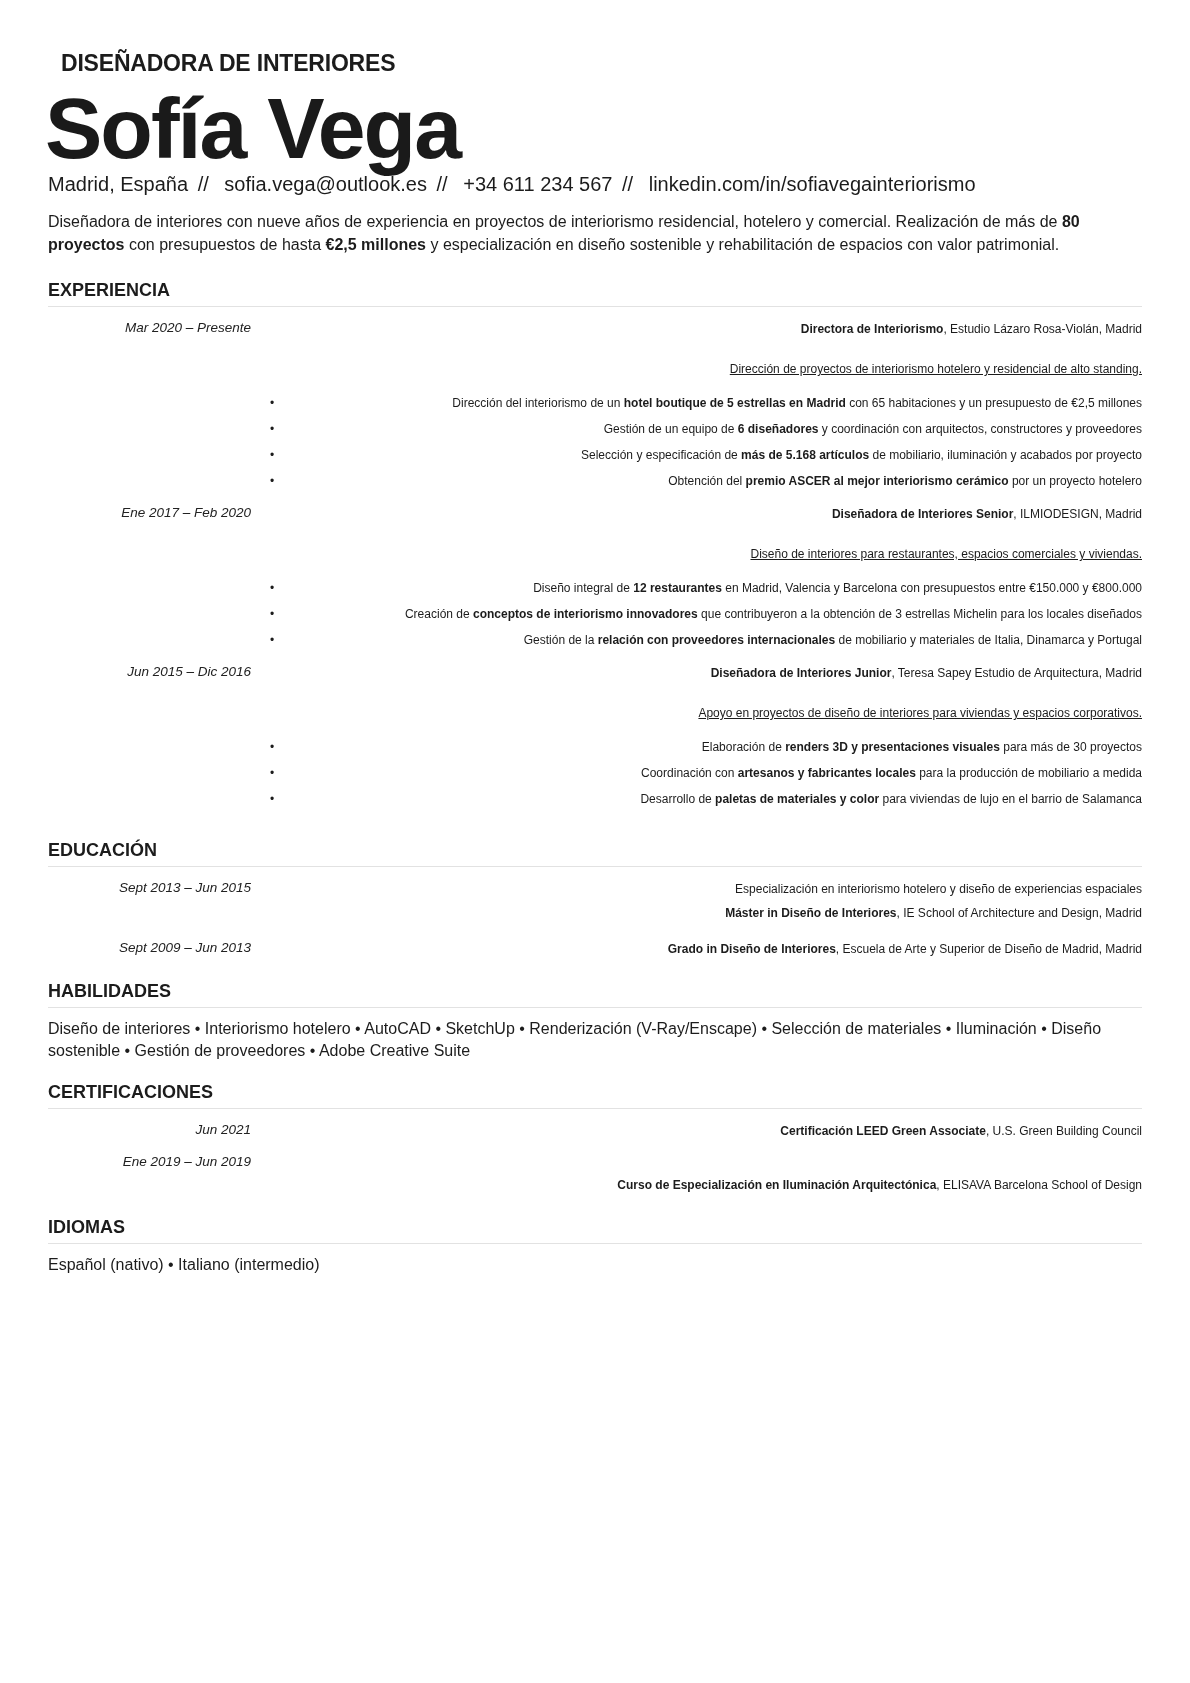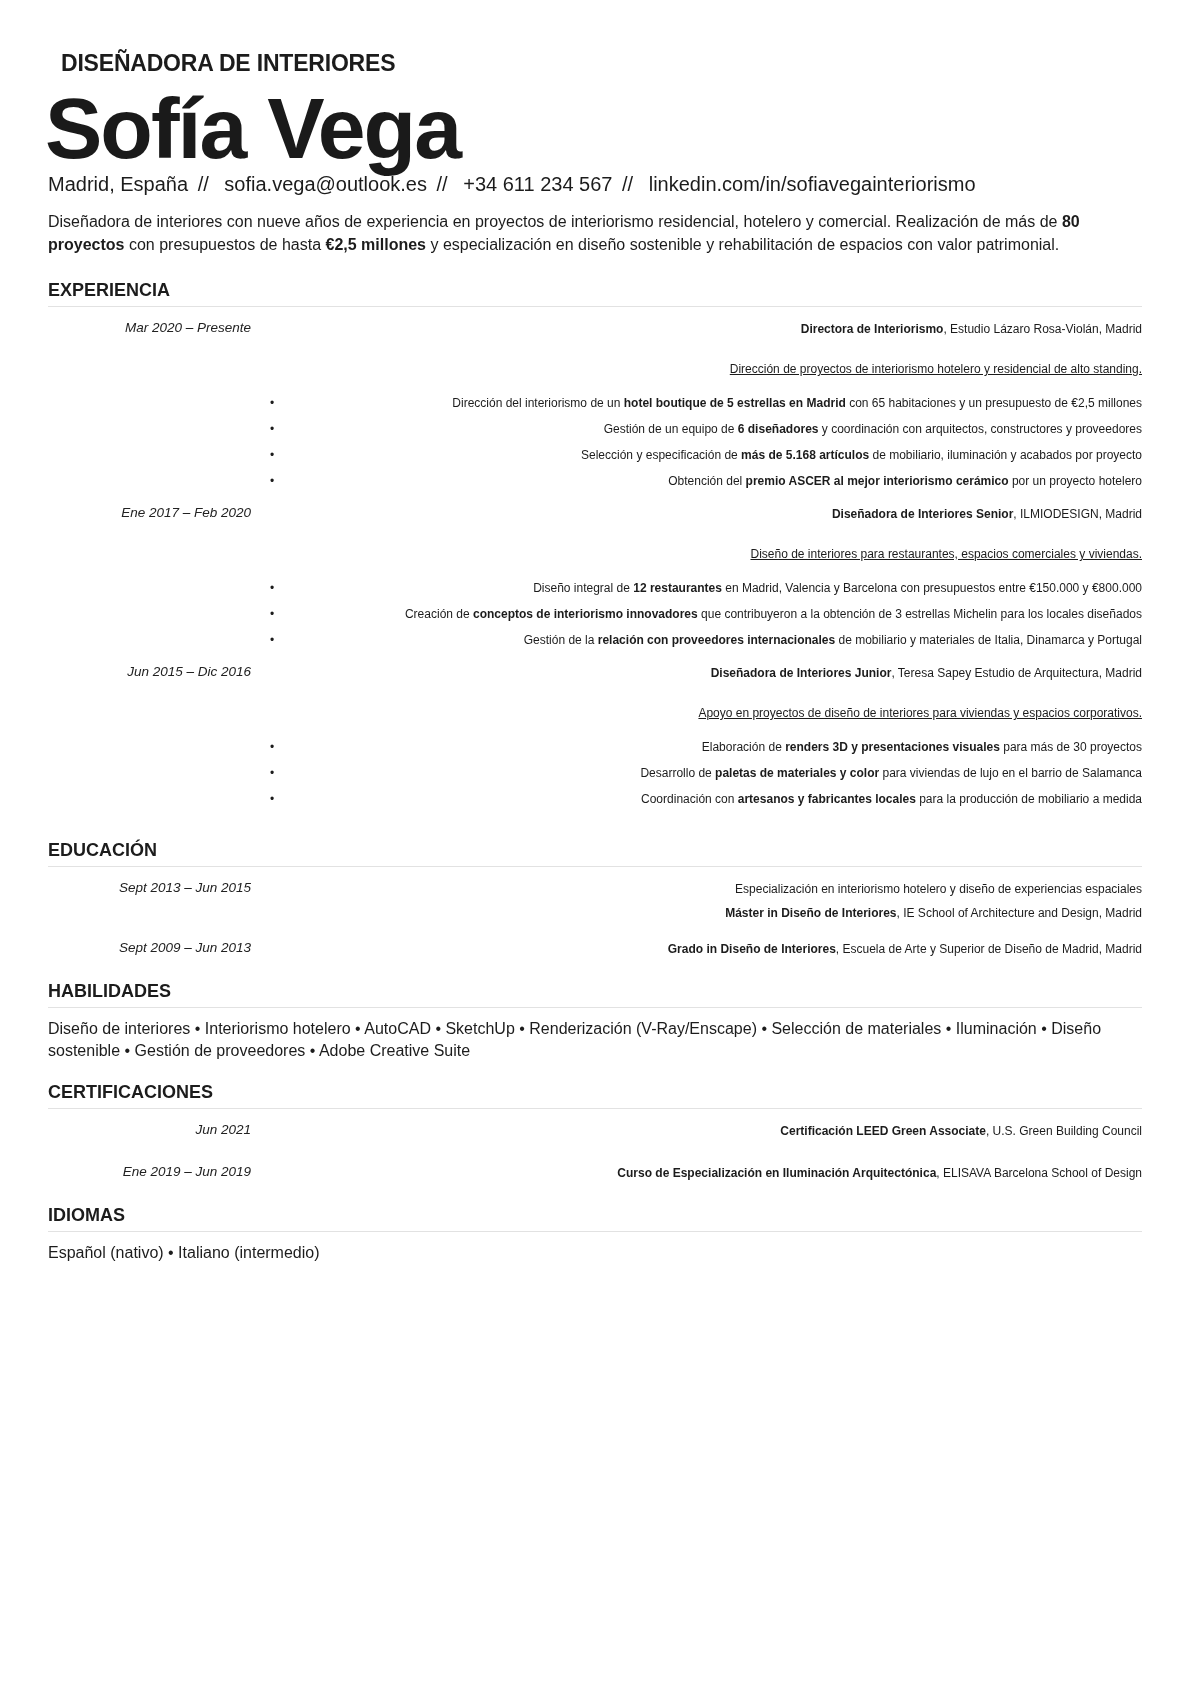--- a/index.html
+++ b/index.html
@@ -75,22 +75,22 @@
       </div>
     </div>
 
     <div class="entry" style="margin-top:6px;">
       <div class="entry-date">Jun 2015 – Dic 2016</div>
       <div class="entry-body">
         <div><b>Diseñadora de Interiores Junior</b><span>, Teresa Sapey Estudio de Arquitectura, Madrid</span></div>
         <div class="entry-sub">Apoyo en proyectos de diseño de interiores para viviendas y espacios corporativos.</div>
         <ul class="bullets">
           <li><span>Elaboración de </span><b>renders 3D y presentaciones visuales</b><span> para más de 30 proyectos</span></li>
+          <li><span>Coordinación con </span><b>artesanos y fabricantes locales</b><span> para la producción de mobiliario a medida</span></li>
           <li><span>Desarrollo de </span><b>paletas de materiales y color</b><span> para viviendas de lujo en el barrio de Salamanca</span></li>
-          <li><span>Coordinación con </span><b>artesanos y fabricantes locales</b><span> para la producción de mobiliario a medida</span></li>
         </ul>
       </div>
     </div>
   </div>
 
   <div class="section" style="margin-top:24px;">
     <div class="section-title">EDUCACIÓN</div>
     <div class="entry">
       <div class="entry-date">Sept 2013 – Jun 2015</div>
       <div class="entry-body">
@@ -110,21 +110,21 @@
     <div class="section-title">HABILIDADES</div>
     <div class="plain">Diseño de interiores • Interiorismo hotelero • AutoCAD • SketchUp • Renderización (V-Ray/Enscape) • Selección de materiales • Iluminación • Diseño sostenible • Gestión de proveedores • Adobe Creative Suite</div>
   </div>
 
   <div class="section" style="margin-top:18px;">
     <div class="section-title">CERTIFICACIONES</div>
     <div class="entry">
       <div class="entry-date">Jun 2021</div>
       <div class="entry-body"><b>Certificación LEED Green Associate</b><span>, U.S. Green Building Council</span></div>
     </div>
-    <div class="entry" style="margin-top:18px;">
+    <div class="entry" style="margin-top:8px;flex-direction:column;">
       <div class="entry-date">Ene 2019 – Jun 2019</div>
       <div class="entry-body"><b>Curso de Especialización en Iluminación Arquitectónica</b><span>, ELISAVA Barcelona School of Design</span></div>
     </div>
   </div>
 
   <div class="section" style="margin-top:18px;">
     <div class="section-title">IDIOMAS</div>
     <div class="plain">Español (nativo) • Italiano (intermedio)</div>
   </div>
 

